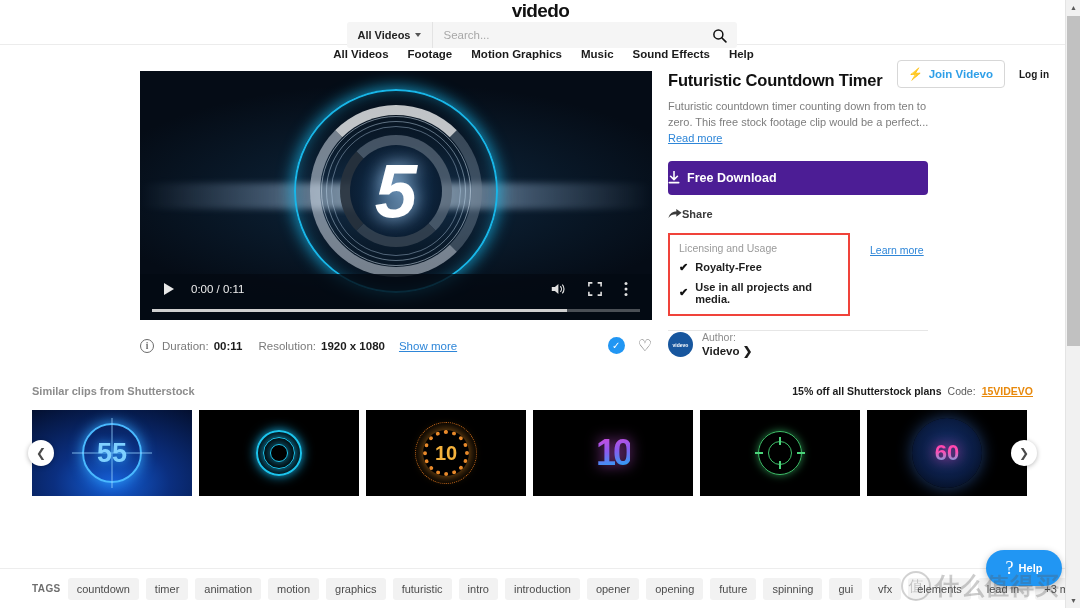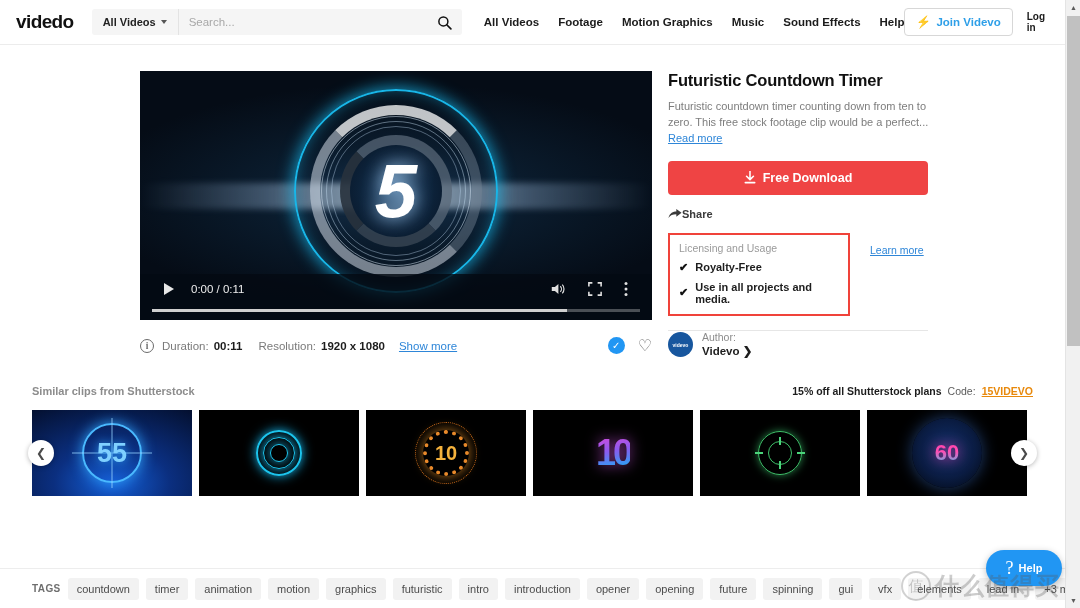--- a/index.html
+++ b/index.html
@@ -13,21 +13,21 @@
   .page { position: relative; width: 1080px; height: 608px; background:#fff; }
 
   
   .scrollbar { position:absolute; right:0; top:0; width:15px; height:608px; background:#f1f1f1; border-left:1px solid #e4e4e4; }
   .sb-arrow { position:absolute; left:0; width:15px; height:15px; display:flex; align-items:center; justify-content:center; color:#5a5a5a; font-size:7px; }
   .sb-arrow.up { top:0; }
   .sb-arrow.down { bottom:0; }
   .sb-thumb { position:absolute; left:1px; top:16px; width:13px; height:330px; background:#c1c1c1; border-radius:0; }
 
   
-  .header { position:relative; height:45px; width:1065px; background:#fff; display:flex; align-items:center; border-bottom:1px solid #ececec; }
+  .header { position:relative; height:45px; width:1065px; background:#fff; display:flex; align-items:center; border-bottom:1px solid #ececec;flex-direction:column; }
   .logo { margin-left:16px; font-size:19px; font-weight:700; letter-spacing:-0.6px; color:#111; font-family:"Liberation Sans", sans-serif; }
   .searchwrap { margin-left:18px; display:flex; align-items:center; height:26px; width:390px; background:#f5f5f5; border-radius:3px; }
   .sw-cat { display:flex; align-items:center; gap:5px; padding:0 11px; height:26px; font-size:11px; font-weight:700; color:#222; border-right:1px solid #e3e3e3; white-space:nowrap; }
   .caret { width:0;height:0;border-left:3.5px solid transparent;border-right:3.5px solid transparent;border-top:4px solid #555; }
   .sw-input { flex:1; height:26px; border:none; background:transparent; outline:none; padding:0 10px; font-size:11.5px; color:#333; font-family:"Liberation Sans", sans-serif; }
   .sw-input::placeholder { color:#a8a8a8; }
   .sw-btn { width:34px; height:26px; display:flex; align-items:center; justify-content:center; background:transparent; border:none; cursor:pointer; }
 
   .nav { display:flex; align-items:center; gap:19px; margin-left:22px; }
   .nav a { font-size:11.5px; font-weight:700; color:#1b1b1b; text-decoration:none; white-space:nowrap; }
@@ -80,21 +80,21 @@
   .meta-link { font-size:11.5px; color:#2e86d8; text-decoration:underline; margin-left:14px; cursor:pointer; }
   .meta-right { margin-left:auto; display:flex; align-items:center; gap:13px; }
   .check-circ { width:17px;height:17px;border-radius:50%;background:#2196f3;color:#fff;display:flex;align-items:center;justify-content:center;font-size:10px;cursor:pointer; }
   .heart { color:#6d6d6d; font-size:16px; cursor:pointer; }
 
   
   .right-col { margin-left:8px; width:268px; }
   .title { font-size:16.5px; font-weight:700; color:#111; letter-spacing:-0.2px; }
   .desc { margin-top:9px; font-size:11px; line-height:1.45; color:#7d7d7d; }
   .desc a { color:#2e86d8; text-decoration:underline; }
-  .dl-btn { margin-top:14px; width:260px; height:34px; background:#ef4444; border:none; border-radius:4px; color:#fff; font-size:12.5px; font-weight:700; display:flex; align-items:center; justify-content:center; gap:7px; cursor:pointer; font-family:"Liberation Sans", sans-serif; }
+  .dl-btn { margin-top:14px; width:260px; height:34px; background:#4c1d95; border:none; border-radius:4px; color:#fff; font-size:12.5px; font-weight:700; display:flex; align-items:center; gap:7px; cursor:pointer; font-family:"Liberation Sans", sans-serif; }
   .share-row { margin-top:13px; display:flex; align-items:center; font-size:11px; font-weight:700; color:#3a3a3a; cursor:pointer; }
 
   .lic-box { margin-top:13px; position:relative; width:182px; border:2.5px solid #f0433a; padding:7px 9px 9px 9px; }
   .lic-title { font-size:10.5px; color:#9a9a9a; }
   .lic-item { margin-top:7px; display:flex; align-items:center; gap:7px; font-size:11px; font-weight:700; color:#1d1d1d; }
   .tick { font-size:11px; color:#111; }
   .learn { position:absolute; left:200px; top:9px; font-size:10.5px; color:#2e86d8; text-decoration:underline; cursor:pointer; white-space:nowrap; }
   .divider { margin-top:14px; width:260px; height:1px; background:#e6e6e6; }
 
   .author { display:flex; align-items:center; gap:9px; }

